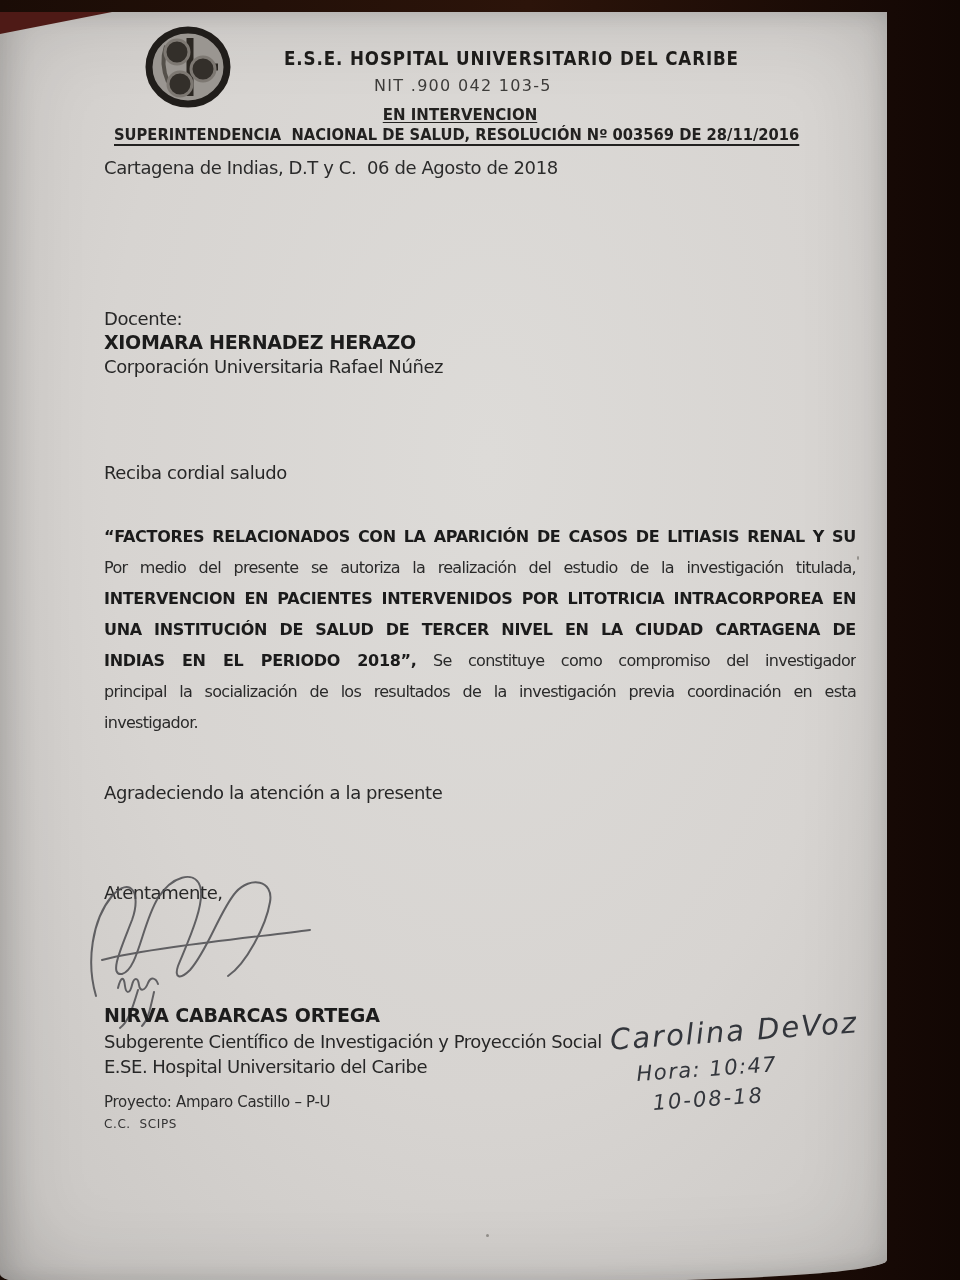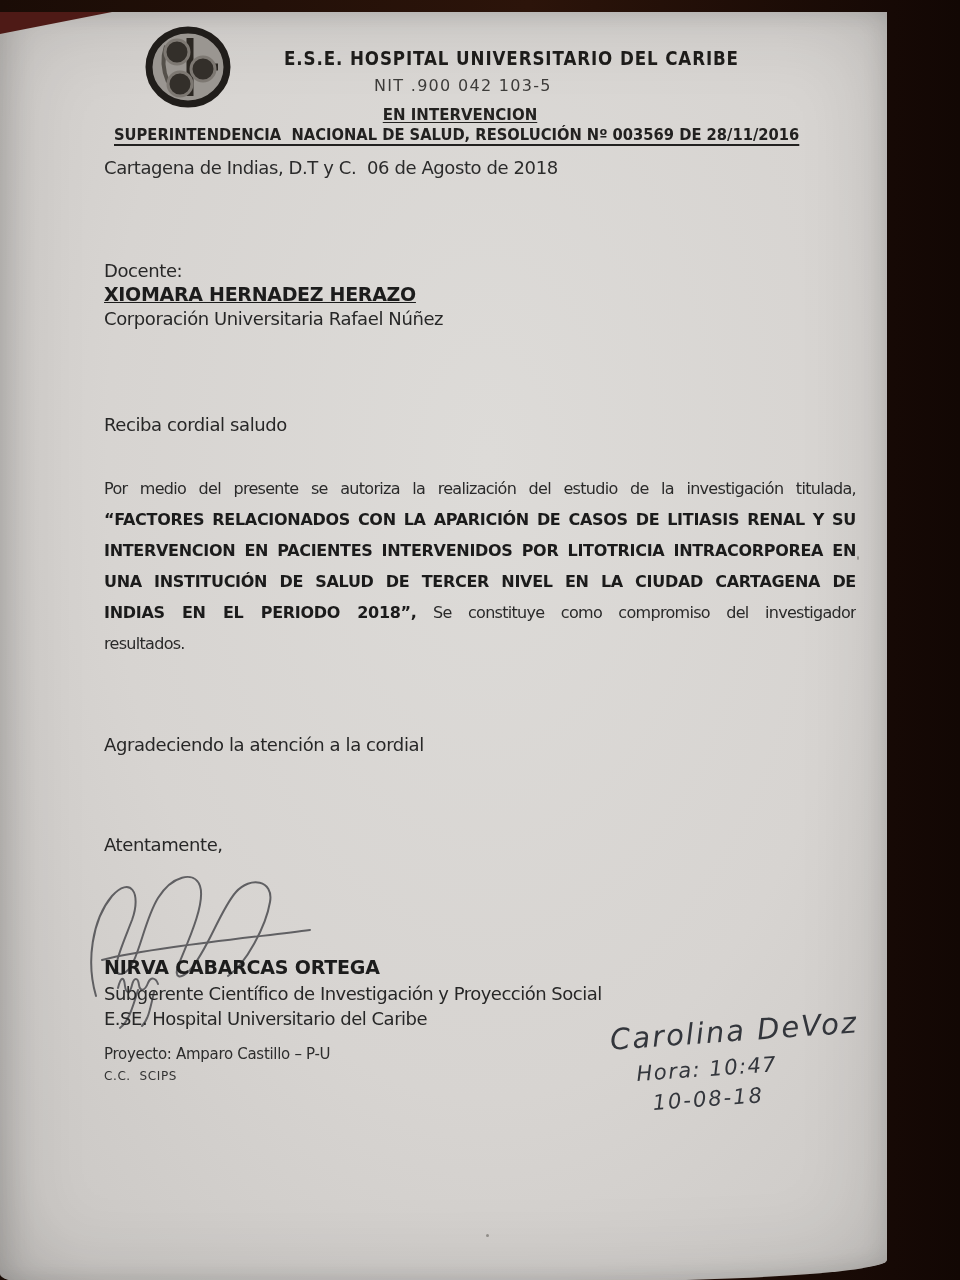--- a/index.html
+++ b/index.html
@@ -18,24 +18,24 @@
   .sx{transform-origin:0 0;}
   .org-name{left:284px;top:35px;font-size:19px;font-weight:bold;letter-spacing:1px;
     color:#1d1c1a;transform:scaleX(.88);}
   .nit{left:374px;top:64px;font-size:16px;letter-spacing:1.3px;color:#3d3c3a;}
   .interv{left:0;top:94px;width:920px;text-align:center;font-size:15px;font-weight:700;
     color:#232220;text-decoration:underline;text-underline-offset:2px;white-space:nowrap;position:absolute;}
   .resol{left:114px;top:113px;font-size:16px;font-weight:700;color:#222120;
     transform:scaleX(.92);text-decoration:underline;text-decoration-thickness:2px;
     text-underline-offset:4px;}
   .dateline{left:104px;top:145px;font-size:18px;letter-spacing:-.4px;color:#2b2b2b;}
-  .block{position:absolute;left:104px;color:#272727;}
+  .block{position:absolute;left:104px;color:#272727;margin-top:48px;}
   .recipient{top:248px;}
   .recipient .role{font-size:18px;letter-spacing:-.4px;}
-  .recipient .name{font-size:19px;font-weight:bold;letter-spacing:-.3px;color:#1c1c1c;margin-top:2px;text-decoration:underline;}
+  .recipient .name{font-size:19px;font-weight:bold;letter-spacing:-.3px;color:#1c1c1c;margin-top:2px;}
   .recipient .inst{font-size:18px;letter-spacing:-.4px;margin-top:3px;}
   .greeting{top:402px;font-size:18px;letter-spacing:-.4px;}
   .body{top:461px;width:752px;}
   .bline{height:31px;line-height:31px;font-size:16px;letter-spacing:-.7px;
     text-align:justify;text-align-last:justify;text-justify:inter-word;overflow:hidden;color:#2a2a2a;}
   .bline.b{font-weight:bold;letter-spacing:-.3px;color:#1b1b1b;}
   .bline .bb{font-weight:bold;letter-spacing:-.3px;color:#1b1b1b;}
   .bline.last{text-align:left;text-align-last:left;}
   .thanks{top:722px;font-size:18px;letter-spacing:-.4px;}
   .salutation{top:822px;font-size:18px;letter-spacing:-.4px;}
@@ -78,29 +78,30 @@
 
   <div class="block recipient">
     <div class="role">Docente:</div>
     <div class="name">XIOMARA HERNADEZ HERAZO</div>
     <div class="inst">Corporación Universitaria Rafael Núñez</div>
   </div>
 
   <div class="block greeting">Reciba cordial saludo</div>
 
   <div class="block body">
+    <div class="bline b">“FACTORES RELACIONADOS CON LA APARICIÓN DE CASOS DE LITIASIS RENAL Y SU</div>
     <div class="bline">Por medio del presente se autoriza la realización del estudio de la investigación titulada,</div>
-    <div class="bline b">“FACTORES RELACIONADOS CON LA APARICIÓN DE CASOS DE LITIASIS RENAL Y SU</div>
     <div class="bline b">INTERVENCION EN PACIENTES INTERVENIDOS POR LITOTRICIA INTRACORPOREA EN</div>
     <div class="bline b">UNA INSTITUCIÓN DE SALUD DE TERCER NIVEL EN LA CIUDAD CARTAGENA DE</div>
     <div class="bline"><span class="bb">INDIAS EN EL PERIODO 2018”,</span> <span>Se constituye como compromiso del investigador</span></div>
-    <div class="bline last">resultados.</div>
+    <div class="bline">principal la socialización de los resultados de la investigación previa coordinación en esta</div>
+    <div class="bline last">investigador.</div>
   </div>
 
-  <div class="block thanks">Agradeciendo la atención a la cordial</div>
+  <div class="block thanks">Agradeciendo la atención a la presente</div>
   <div class="block salutation">Atentamente,</div>
 
   <svg class="sig" width="244" height="172" viewBox="0 0 244 172" fill="none" stroke="#4c4c50" stroke-width="2" stroke-linecap="round" opacity="0.85">
     <path d="M18,134 C8,100 14,58 34,34 C52,14 64,30 54,58 C44,84 30,114 44,112 C60,108 64,62 80,36 C94,14 116,8 122,24 C128,42 108,84 100,104 C96,116 102,118 112,108 C130,88 142,48 158,30 C172,14 196,18 192,40 C188,64 168,102 150,114"></path>
     <path d="M24,98 C70,86 170,76 232,68"></path>
     <path d="M40,126 c3,-12 6,-12 7,-2 c1,8 5,8 7,-1 c2,-8 6,-8 7,0 c1,7 6,6 9,-2 c3,-7 8,-5 10,1"></path>
     <path d="M60,128 C54,148 50,160 42,166"></path>
     <path d="M76,130 C72,148 70,158 64,164"></path>
   </svg>
 

